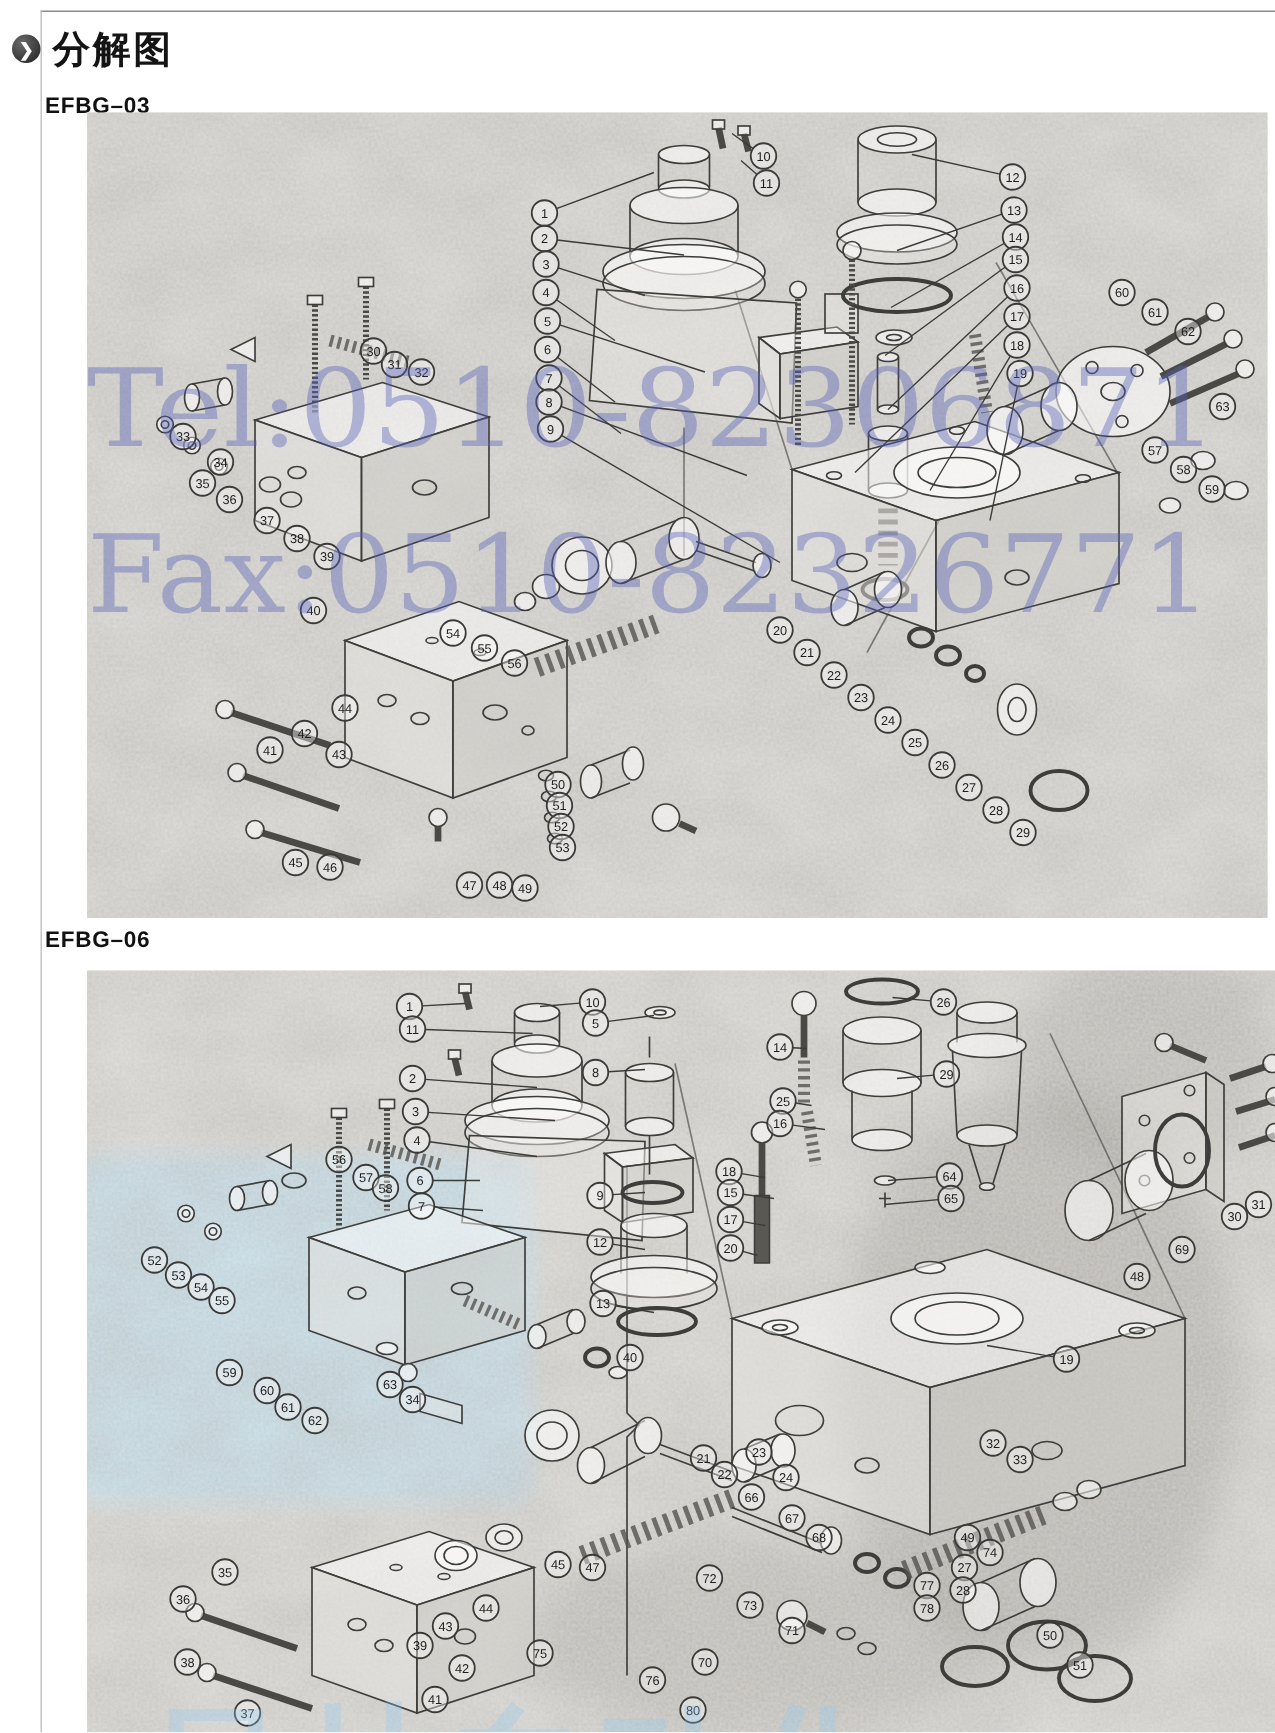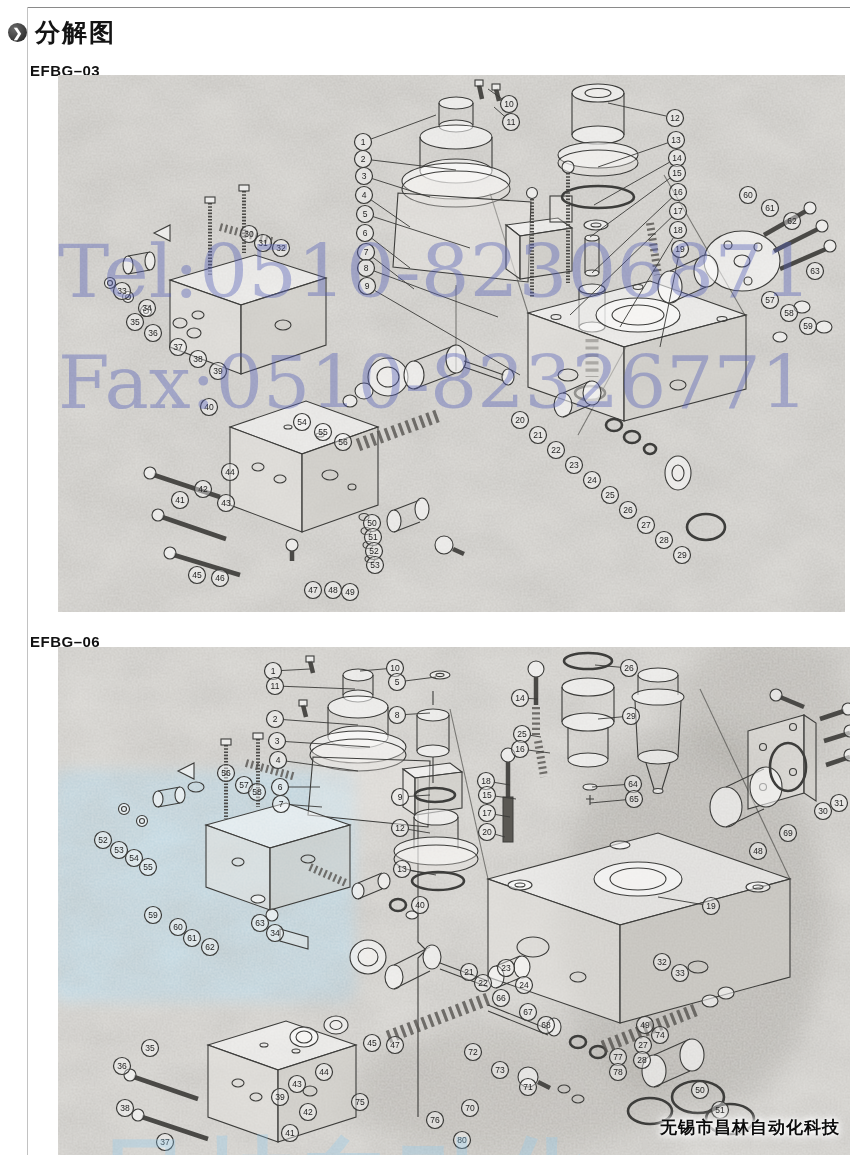--- a/index.html
+++ b/index.html
@@ -7,21 +7,21 @@
         font-family:"Liberation Sans",sans-serif;}
   .rule-top{position:absolute;left:27px;top:7px;width:823px;height:0;border-top:1.5px solid #8a8a8a;}
   .rule-left{position:absolute;left:27px;top:7px;width:0;height:1148px;border-left:1px solid #c2c2c2;}
   .hdr{position:absolute;left:8px;top:16px;display:flex;align-items:center;gap:8px;}
   .hdr-icon{width:19px;height:19px;border-radius:50%;
             background:radial-gradient(circle at 35% 30%,#6a6a6a,#1e1e1e);
             color:#fff;font-size:12px;font-weight:bold;display:flex;align-items:center;
             justify-content:center;line-height:1;}
   .hdr-title{font-size:25px;font-weight:bold;color:#141414;letter-spacing:2px;}
   .diag-label{position:absolute;left:30px;font-size:15px;font-weight:bold;color:#111;letter-spacing:.5px;}
-  .lbl1{top:62px;} .lbl2{top:618px;margin-top:15px;}
+  .lbl1{top:62px;} .lbl2{top:618px;}
   .panel{position:absolute;left:58px;overflow:hidden;}
   .panel1{top:75px;width:787px;height:537px;background:#d3d1cd;}
   .panel2{top:647px;width:792px;height:508px;background:#d5d3cf;}
   .panel svg{position:absolute;left:0;top:0;}
   .blue-block{position:absolute;left:-6px;top:123px;width:303px;height:232px;background:#b5ddf2;
               opacity:.62;filter:blur(7px);border-radius:14px;}
   .blotch{position:absolute;border-radius:50%;filter:blur(14px);pointer-events:none;}
   .b1{left:500px;top:80px;width:270px;height:380px;background:rgba(108,104,96,.26);}
   .b2{left:620px;top:-20px;width:170px;height:150px;background:rgba(108,104,96,.22);}
   .b3{left:290px;top:380px;width:320px;height:130px;background:rgba(108,104,96,.20);}
@@ -745,14 +745,13 @@
         </g>
     </svg>
   </div>
 
   <svg class="wm-overlay" width="850" height="1155" viewBox="0 0 850 1155">
     <text class="wm" x="58" y="297" textLength="754" lengthAdjust="spacingAndGlyphs">Tel:0510-82306871</text>
     <text class="wm" x="58" y="408" textLength="750" lengthAdjust="spacingAndGlyphs">Fax:0510-82326771</text>
     <text class="wm-logo" x="95" y="1218">昌林自动化</text>
   </svg>
 
-  <div class="footer">无锡市昌林自动化科技</div>
 </div>
 
 </body></html>

